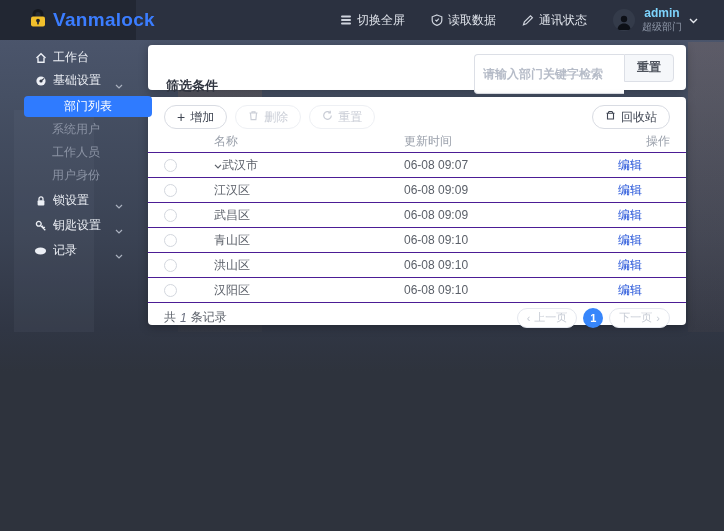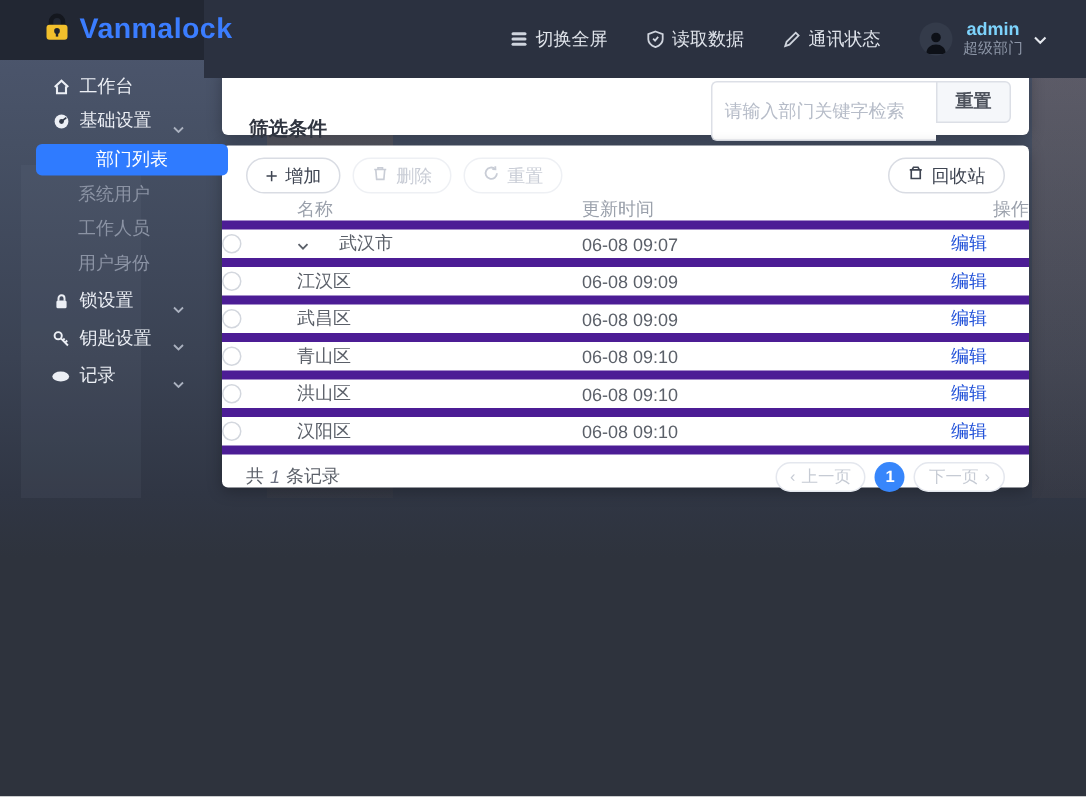--- a/index.html
+++ b/index.html
@@ -20,21 +20,21 @@
 
   
   .logo-block {
     position:absolute; left:0; top:0; width:136px; height:40px;
     background:#222733; display:flex; align-items:center; padding-left:28px; gap:5px; z-index:5;
   }
   .logo-text { font-size:19px; font-weight:800; color:#3b7dff; letter-spacing:.3px; }
 
   
   .topbar {
-    position:absolute; left:136px; top:0; right:0; height:52px; background:#2b3140;
+    position:absolute; left:136px; top:0; right:0; height:40px; background:#2b3140;
     display:flex; align-items:center; justify-content:flex-end; gap:26px;
     padding-right:26px; color:#dfe3ea; font-size:12px; z-index:4;
   }
   .tb-item { display:flex; align-items:center; gap:5px; cursor:pointer; white-space:nowrap; }
   .tb-item svg { display:block; }
   .user { display:flex; align-items:center; gap:7px; cursor:pointer; }
   .avatar { width:22px; height:22px; border-radius:50%; background:#343b4a; overflow:hidden;
             display:flex; align-items:flex-end; justify-content:center; }
   .user-texts { line-height:1.15; text-align:center; }
   .user-name { font-size:12px; font-weight:bold; color:#7dd3fc; }
@@ -63,20 +63,21 @@
   .filter-card {
     left:148px; top:45px; width:538px; height:45px;
     display:flex; align-items:center; justify-content:space-between; padding:0 12px 0 18px;
   }
   .filter-title { font-size:13px; font-weight:bold; color:#303540;margin-top:36px; }
   .search-group { display:flex; height:28px; }
   .search-group input {
     width:150px; height:40px; border:1px solid #dcdfe6; border-right:none;
     border-radius:4px 0 0 4px; padding:16px 8px; font-size:12px; color:#606266; outline:none;
     font-family:inherit;
+    font-weight:bold;
   }
   .search-group input::placeholder { color:#b6bcc8; }
   .reset-btn {
     height:28px; padding:0 12px; border:1px solid #dcdfe6; border-radius:0 4px 4px 0;
     background:#f5f7fa; font-size:12px; font-weight:bold; color:#4d525c; cursor:pointer;
     font-family:inherit;
   }
 
   .table-card { left:148px; top:97px; width:538px; height:228px; padding-top:6px; }
   .toolbar { display:flex; align-items:center; gap:8px; padding:0 16px; height:28px; }
@@ -84,27 +85,27 @@
     display:inline-flex; align-items:center; gap:5px; height:24px; padding:0 12px;
     border:1px solid #d9dce3; border-radius:13px; background:#fff;
     font-size:12px; color:#3f4552; cursor:pointer; font-family:inherit; white-space:nowrap;
   }
   .pill.disabled { color:#c9cdd6; border-color:#eef0f4; cursor:default; }
   .pill .plus { font-size:14px; line-height:1; }
   .toolbar-right { margin-left:auto; }
 
   .trow {
     display:grid; grid-template-columns:50px 190px 1fr 52px; align-items:center;
-    padding:0 0; height:25px; font-size:12px; color:#5b6069;
-    border-bottom:6px solid #4c1d95;
+    padding:0 16px; height:25px; font-size:12px; color:#5b6069;
+    border-bottom:1px solid #4c1d95;
   }
   .thead { height:22px; color:#9aa0ab; }
   .col-action { text-align:right; }
   .radio { width:13px; height:13px; border:1px solid #d3d7de; border-radius:50%; background:#fff; cursor:pointer; }
-  .cell-name { display:flex; align-items:center; gap:20px; }
+  .cell-name { display:flex; align-items:center; gap:0; }
   .edit-link { color:#1d4ed8; cursor:pointer; text-align:left; }
 
   .tfoot {
     display:flex; align-items:center; justify-content:space-between;
     padding:0 16px; height:29px; font-size:12px; color:#5b6069;
   }
   .total { display:flex; gap:4px; align-items:center; }
   .total .count { font-style:italic; color:#6b7widths080; color:#6b7080; }
   .pagination { display:flex; align-items:center; gap:6px; }
   .page-pill {

